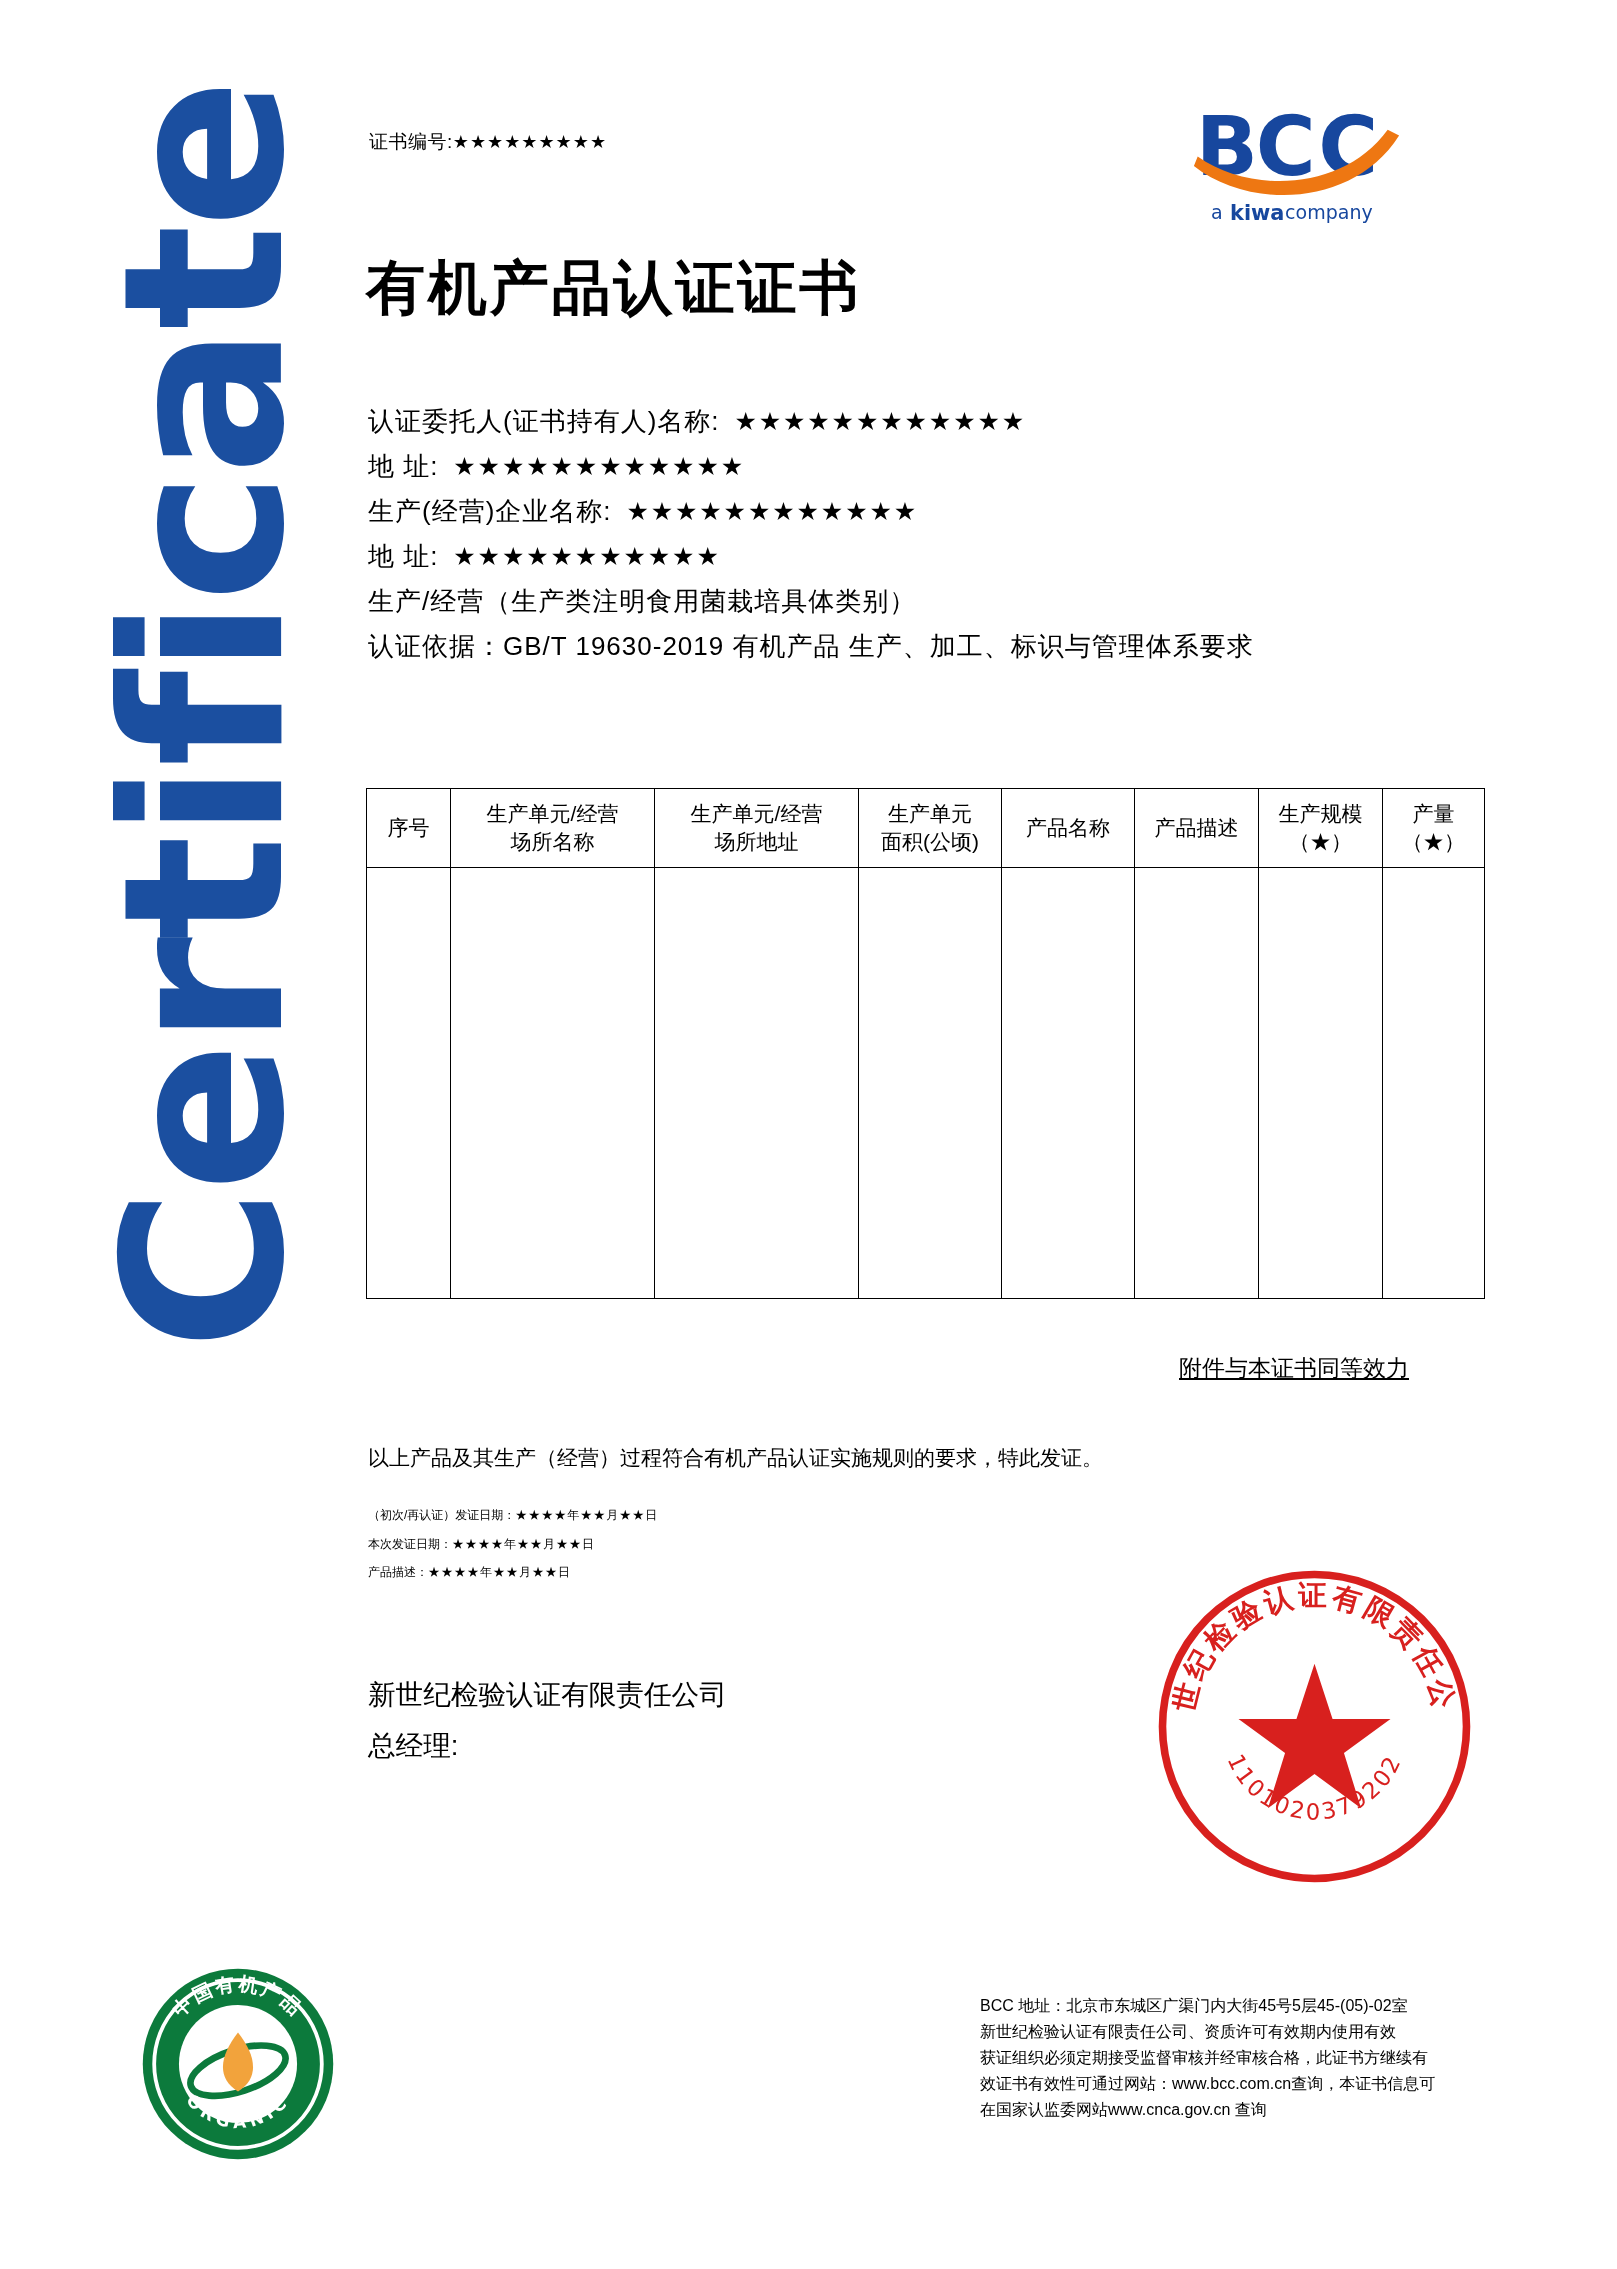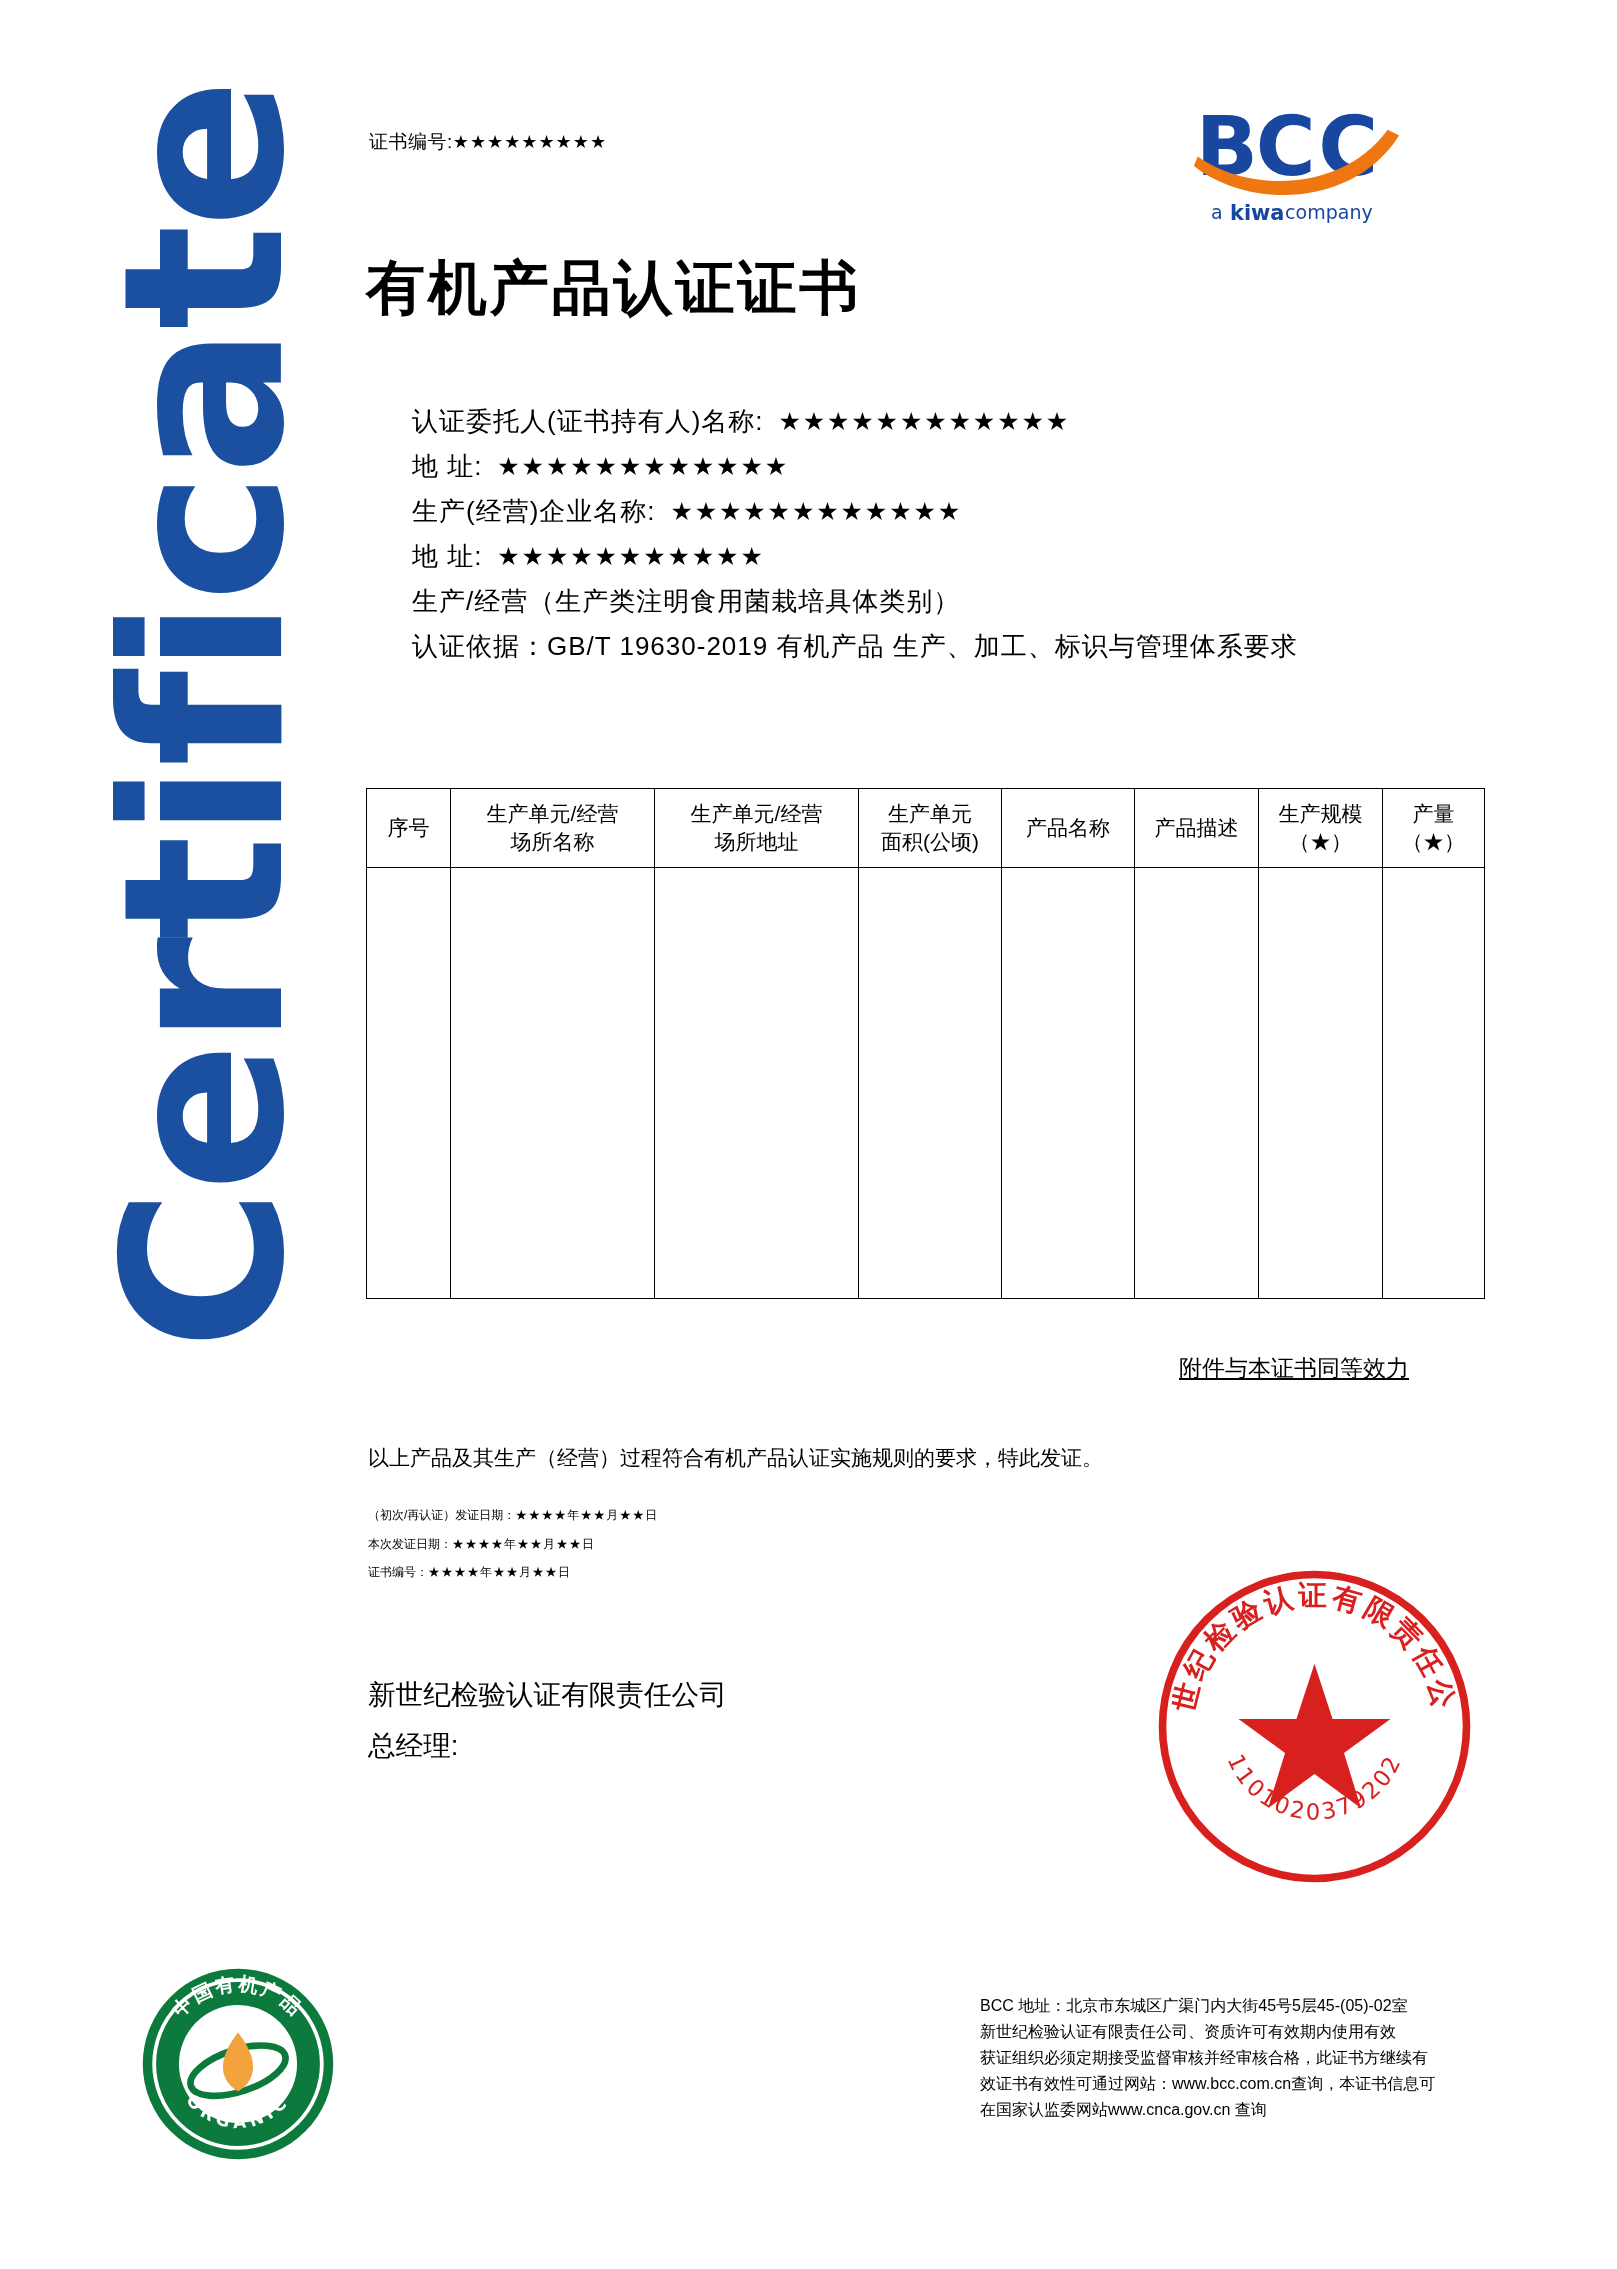--- a/index.html
+++ b/index.html
@@ -82,21 +82,21 @@
   .fields {
     position: absolute;
     left: 368px;
     top: 399px;
     width: 1141px;
     font-size: 26px;
     line-height: 45px;
     color: #000;
   }
   .fields .row { white-space: nowrap; }
-  .fields .label { letter-spacing: 1px; margin-left: 44px; }
+  .fields .label { letter-spacing: 1px; }
   .fields .stars { letter-spacing: 1.9px; font-size: 25px; }
   .fields .small-gap { padding-left: 7.6px; }
 
   
   .scope-table {
     position: absolute;
     left: 366px;
     top: 788px;
     width: 1118px;
     border-collapse: collapse;
@@ -282,21 +282,21 @@
   <div class="conform-note">以上产品及其生产（经营）过程符合有机产品认证实施规则的要求，特此发证。</div>
 
   <div class="dates">
     <div>
       <span>（初次/再认证）发证日期：</span><span class="stars">★★★★年★★月★★日</span>
     </div>
     <div>
       <span>本次发证日期：</span><span class="stars">★★★★年★★月★★日</span>
     </div>
     <div>
-      <span>证书编号：</span><span class="stars">★★★★年★★月★★日</span>
+      <span>产品描述：</span><span class="stars">★★★★年★★月★★日</span>
     </div>
   </div>
 
   <div class="sign-block">
     <div>新世纪检验认证有限责任公司</div>
     <div>总经理:</div>
   </div>
 
   <div class="seal">
     <svg width="323" height="323" viewBox="0 0 340 340" xmlns="http://www.w3.org/2000/svg">

